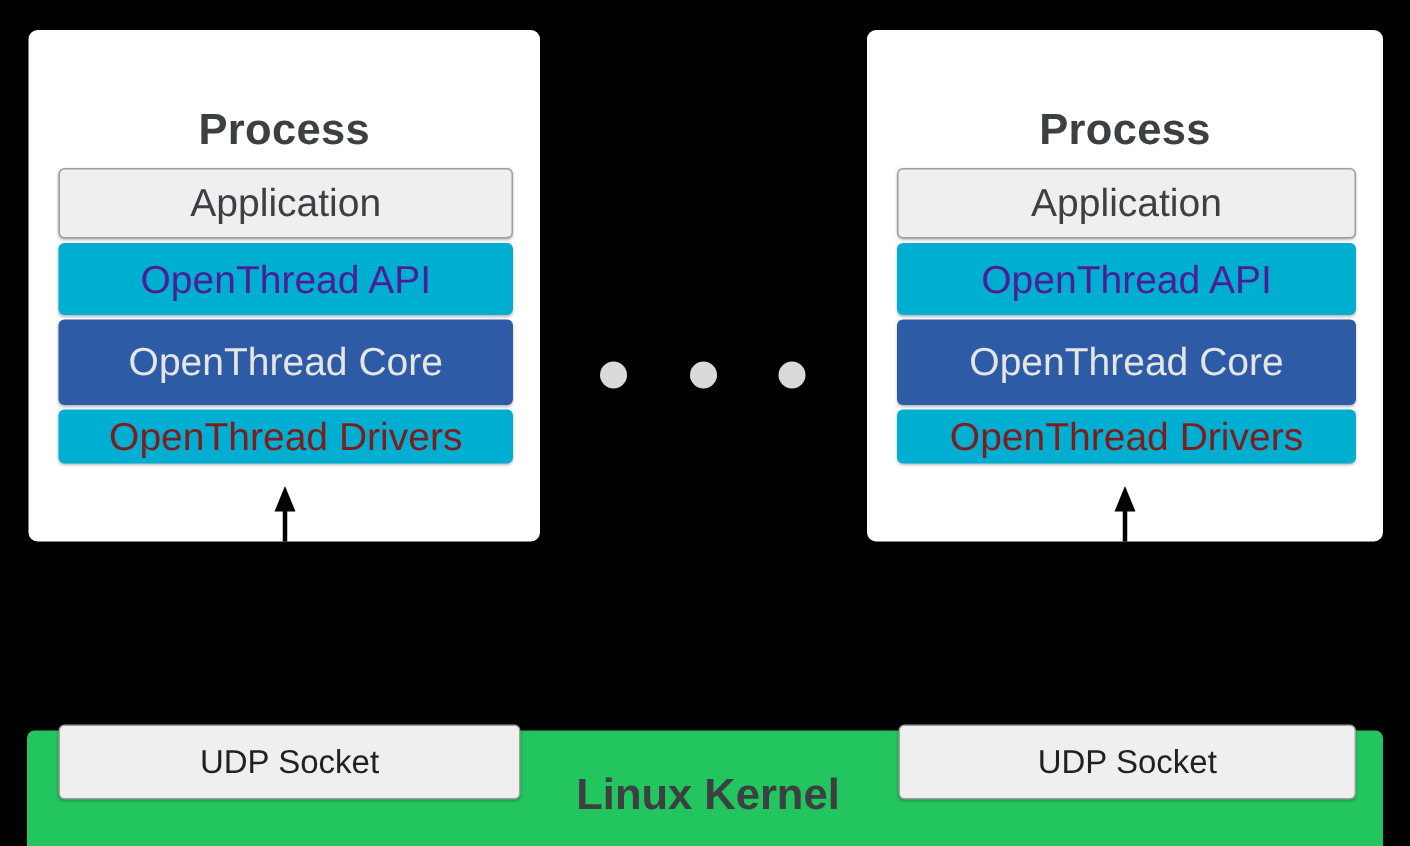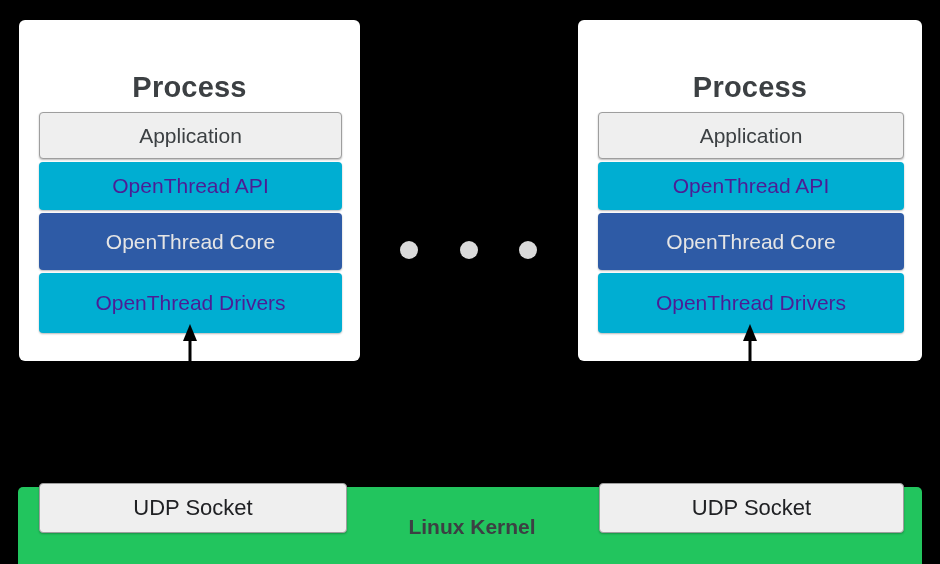--- a/index.html
+++ b/index.html
@@ -43,32 +43,32 @@
     position: absolute;
     top: 92px;
     left: 20px;
     right: 18px;
   }
   .layer {
     border-radius: 4px;
     display: flex;
     align-items: center;
     justify-content: center;
-    font-size: 21px;
+    font-size: 26px;
     margin-bottom: 3px;
     box-shadow: 0 1px 2px rgba(0,0,0,0.28);
   }
   .layer-app {
     height: 45px;
     border: 1.5px solid #9e9e9e;
     color: #3c4043;
   }
   .layer-api     { height: 48px; color: #4c1d95; }
   .layer-core    { height: 57px; color: #e5e5e5; }
-  .layer-drivers { height: 60px; color: #4c1d95; }
+  .layer-drivers { height: 36px; color: #7f1d1d; }
 
   
   .arrow {
     position: absolute;
     bottom: 0;
     left: 50%;
     transform: translateX(-50%);
     width: 16px;
     height: 38px;
   }
@@ -131,21 +131,21 @@
     box-shadow: 0 1px 2px rgba(0,0,0,0.25);
   }
   #socket-left  { left: 21px;  width: 306px; }
   #socket-right { left: 581px; width: 303px; }
   .kernel-label {
     position: absolute;
     left: 327px;
     width: 254px;
     top: 28px;
     text-align: center;
-    font-size: 21px;
+    font-size: 29px;
     font-weight: bold;
     line-height: 1.1;
     color: #3c4043;
   }
 </style>
 </head>
 <body>
 
 <div class="canvas" style="background-color: rgb(0, 0, 0);">
 

